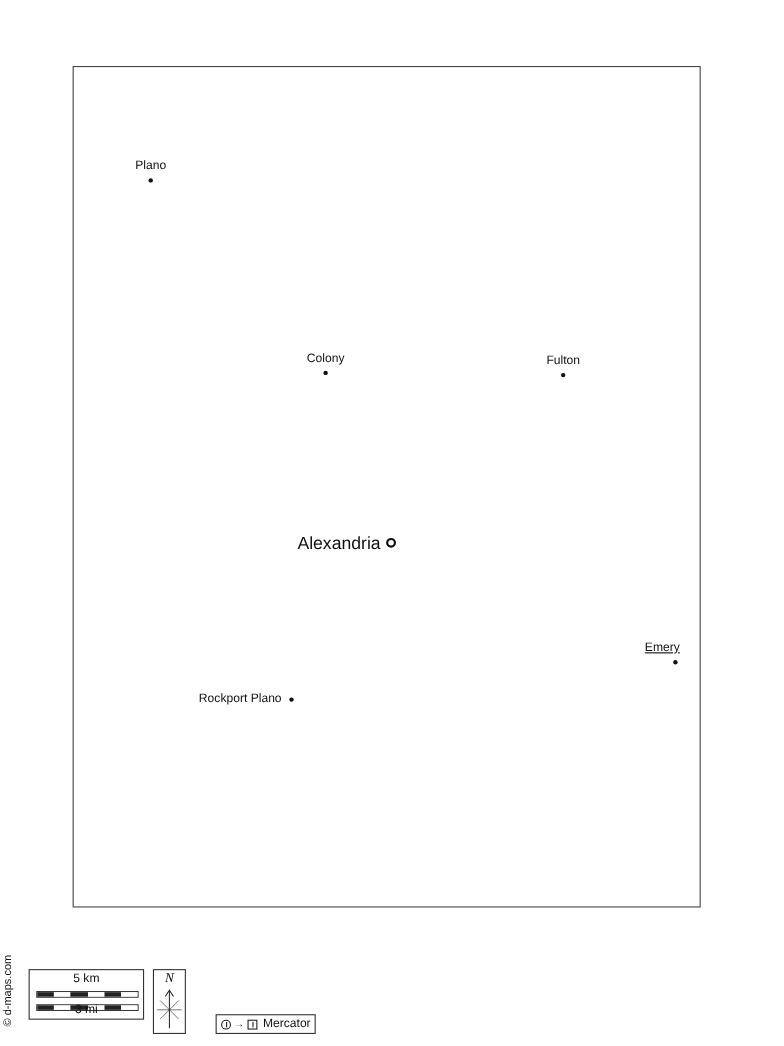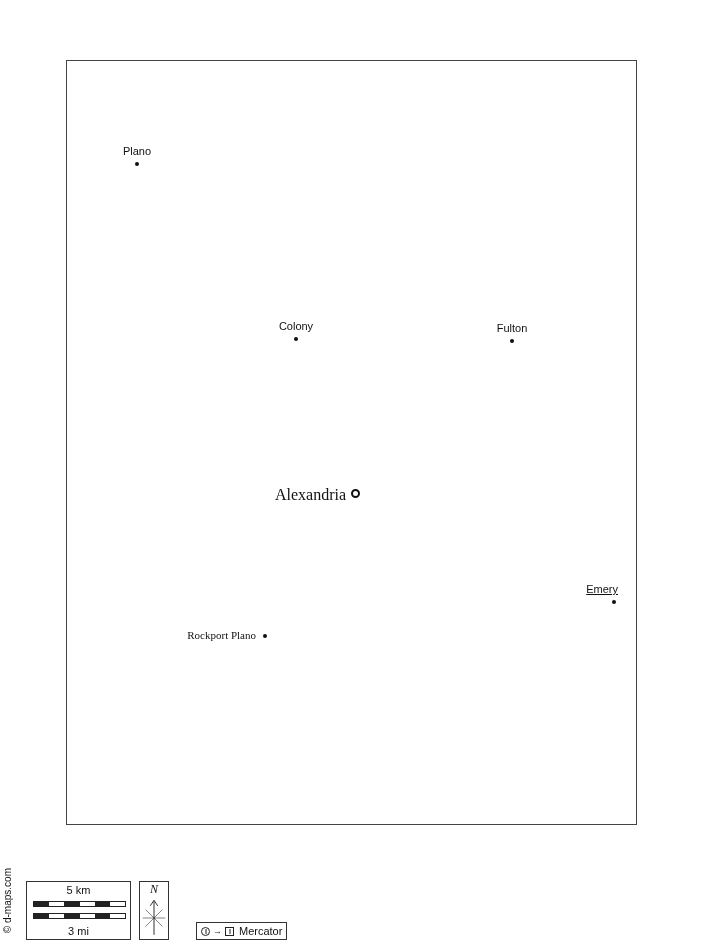--- a/index.html
+++ b/index.html
@@ -59,21 +59,21 @@
     font-size: 11px;
     line-height: 12px;
     color: #111111;
   }
   .city-label.capital-label {
     font-size: 16px;
     line-height: 17px;
   }
   
   .lbl-above   { left: 50%; transform: translateX(-50%); bottom: 7px; }
-  .lbl-left    { right: 9px; top: -7px; font-family: Liberation Serif, serif; }
+  .lbl-left    { right: 9px; top: -7px; }
   .lbl-above-l { right: -4px; bottom: 7px; text-decoration: underline; }
 
   
   #copyright {
     position: absolute;
     left: 2px;
     top: 868px;
     font-size: 10px;
     line-height: 11px;
     color: #111111;
@@ -81,21 +81,21 @@
     transform-origin: left top;
     transform: rotate(-90deg) translate(-100%, 0);
   }
 
   
   #scale-box {
     position: absolute;
     left: 26px;
     top: 881px;
     width: 105px;
-    height: 59px;
+    height: 46px;
     border: 1px solid #333333;
     box-sizing: border-box;
     background: #ffffff;
   }
   #scale-top-label, #scale-bottom-label {
     position: absolute;
     width: 100%;
     text-align: center;
     font-size: 11px;
     line-height: 12px;

